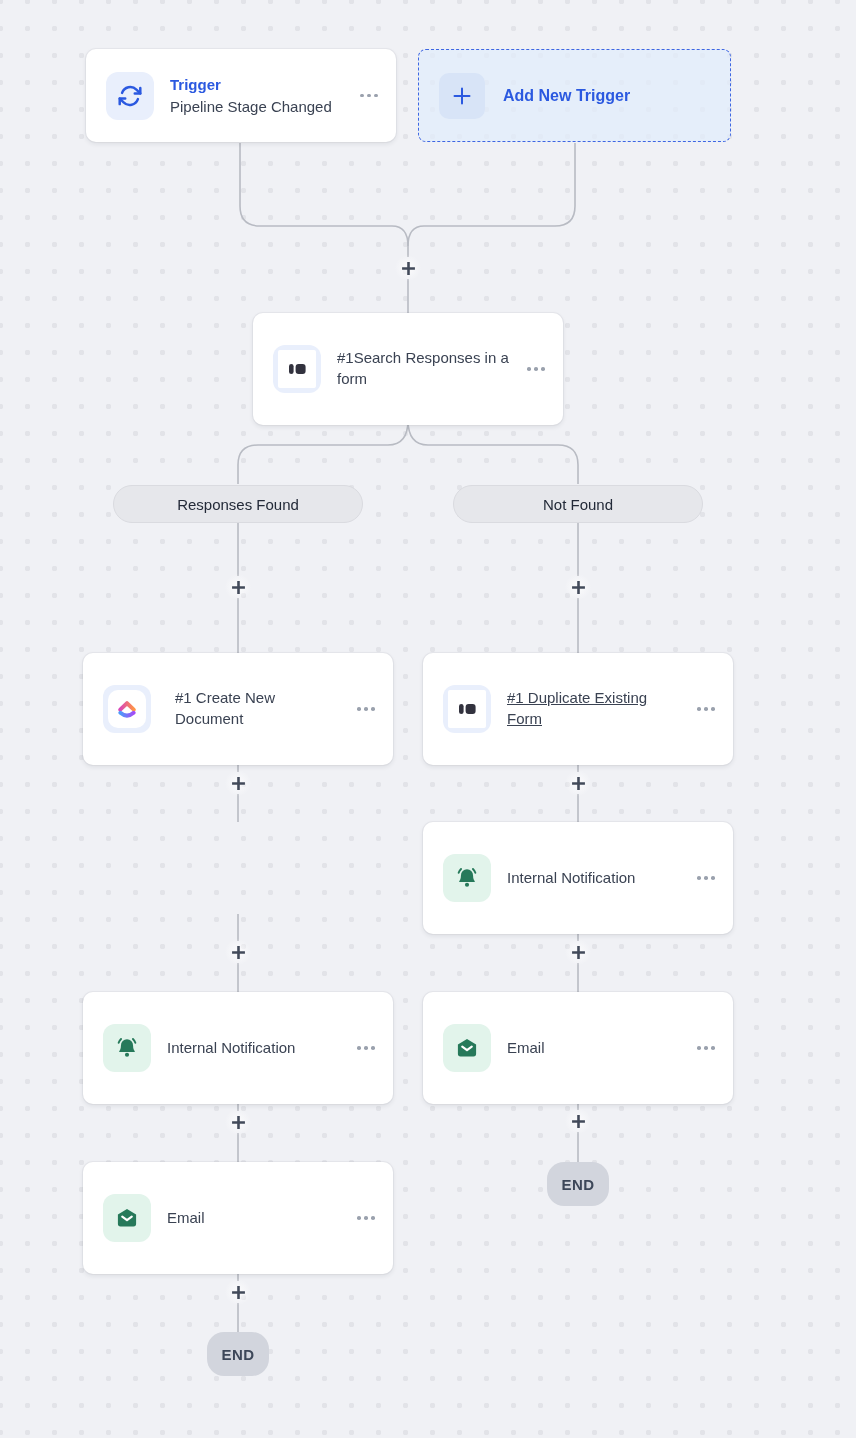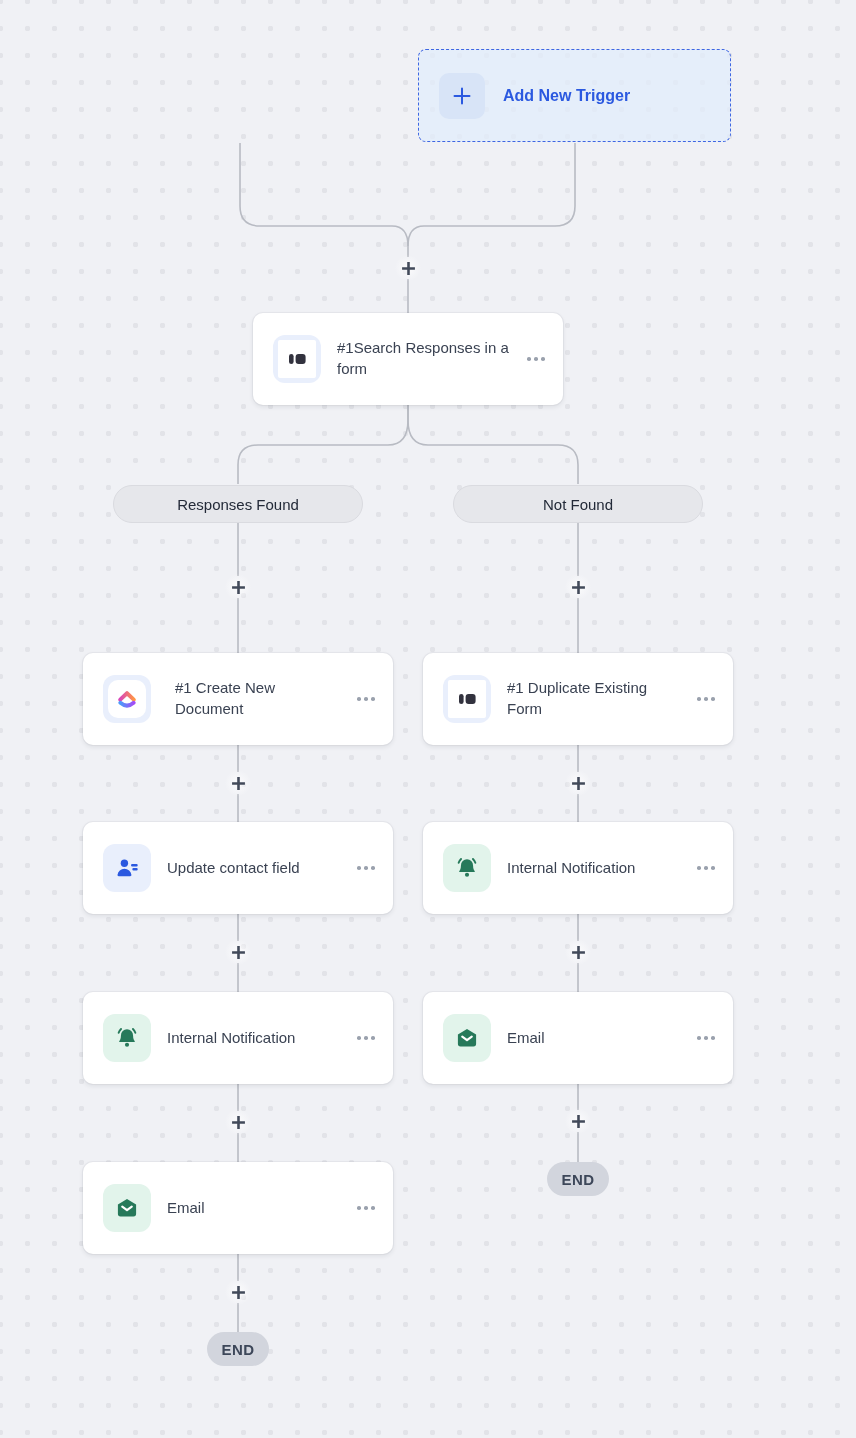--- a/index.html
+++ b/index.html
@@ -11,21 +11,21 @@
     background-color:#f0f1f5;
     background-image: radial-gradient(circle, #e2e3e8 2.6px, rgba(0,0,0,0) 3px);
     background-size:27px 27px;
     background-position:14px 15px;
   }
 
   svg.wires { position:absolute; left:0; top:0; z-index:0; pointer-events:none; }
   svg.wires path { stroke:#b8bbc3; stroke-width:1.6; fill:none; }
 
   .card {
-    position:absolute; width:310px; height:92px; z-index:2;
+    position:absolute; width:310px; height:112px; z-index:2;
     background:#ffffff; border-radius:10px;
     box-shadow:0 0 0 1px rgba(25,32,45,0.04), 0 2px 5px rgba(25,32,45,0.09);
     display:flex; align-items:center; gap:16px;
     padding:0 18px 0 20px; cursor:pointer;
   }
   .tile {
     width:48px; height:48px; border-radius:12px; flex:none;
     display:flex; align-items:center; justify-content:center;
   }
   .tile-blue  { background:#e9effc; }
@@ -55,21 +55,21 @@
   .add-trigger .tile { width:46px; height:46px; border-radius:10px; background:#d8e4f7; }
   .add-trigger-label { font-size:16px; font-weight:700; color:#2b59e0; }
 
   .branch-pill {
     position:absolute; width:250px; height:38px; z-index:2;
     background:#e6e7eb; border:1px solid #dadbe0; border-radius:19px;
     display:flex; align-items:center; justify-content:center;
     font-size:15px; color:#232a38;
   }
   .end-pill {
-    position:absolute; width:62px; height:34px; z-index:2;
+    position:absolute; width:62px; height:44px; z-index:2;
     background:#d2d5dd; border-radius:17px;
     display:flex; align-items:center; justify-content:center;
     font-size:15px; font-weight:600; color:#3d4759; letter-spacing:0.4px;
   }
 
   .plus {
     position:absolute; width:26px; height:26px; z-index:1;
     display:flex; align-items:center; justify-content:center; cursor:pointer;
     background:radial-gradient(circle, rgba(252,252,253,0.95) 0%, rgba(252,252,253,0) 72%);
   }
@@ -82,20 +82,39 @@
   <svg class="wires" width="856" height="1438" viewBox="0 0 856 1438">
     <path d="M240 143 V206 Q240 226 260 226 H392 Q408 226 408 246 V257"></path>
     <path d="M575 143 V206 Q575 226 555 226 H424 Q408 226 408 246"></path>
     <path d="M408 279 V313"></path>
     <path d="M408 405 V420 Q408 445 388 445 H258 Q238 445 238 465 V484"></path>
     <path d="M408 405 V420 Q408 445 428 445 H558 Q578 445 578 465 V484"></path>
     <path d="M238 523 V576 M238 598 V653 M238 745 V772 M238 794 V822 M238 914 V941 M238 963 V992 M238 1084 V1111 M238 1133 V1162 M238 1254 V1281 M238 1303 V1334"></path>
     <path d="M578 523 V576 M578 598 V653 M578 745 V772 M578 794 V822 M578 914 V941 M578 963 V992 M578 1084 V1110 M578 1132 V1164"></path>
   </svg>
 
+  <div class="card" style="left:86px; top:49px; height:93px;">
+    <div class="tile tile-blue">
+      <svg width="26" height="26" viewBox="0 0 24 24" fill="none" stroke="#2b59e0" stroke-width="2.3" stroke-linecap="round" stroke-linejoin="round">
+        <polyline points="21.5 4.5 21.5 9.6 16.4 9.6"></polyline>
+        <polyline points="2.5 19.5 2.5 14.4 7.6 14.4"></polyline>
+        <path d="M4.7 9.1a8 8 0 0 1 13.2-3l3.6 3.5"></path>
+        <path d="M2.5 14.4l3.6 3.5a8 8 0 0 0 13.2-3"></path>
+      </svg>
+    </div>
+    <div class="card-text">
+      <div class="card-label">Trigger</div>
+      <div class="card-sub">Pipeline Stage Changed</div>
+    </div>
+    <div class="dots">
+        <i></i>
+        <i></i>
+        <i></i>
+      </div>
+  </div>
 
   <div class="add-trigger">
     <div class="tile">
       <svg width="22" height="22" viewBox="0 0 22 22">
           <path d="M11 3.5v15M3.5 11h15" stroke="#2b59e0" stroke-width="2" stroke-linecap="round"></path>
         </svg>
     </div>
     <div class="add-trigger-label">Add New Trigger</div>
   </div>
 
@@ -143,37 +162,20 @@
     <div class="card-text">
       <div class="card-title">#1 Create New Document</div>
     </div>
     <div class="dots">
         <i></i>
         <i></i>
         <i></i>
       </div>
   </div>
 
-  <div class="card" style="left:83px; top:822px;">
-    <div class="tile tile-blue">
-      <svg width="26" height="26" viewBox="0 0 24 24">
-        <circle cx="9.6" cy="7.6" r="3.4" fill="#2b59e0"></circle>
-        <path d="M3.2 18.4a6.5 6.5 0 0 1 12.9 0c0 .6-.5 1.1-1.1 1.1H4.3c-.6 0-1.1-.5-1.1-1.1Z" fill="#2b59e0"></path>
-        <path d="M16.8 9.4h4M18 13.2h2.8" stroke="#2b59e0" stroke-width="2.2" stroke-linecap="round"></path>
-      </svg>
-    </div>
-    <div class="card-text">
-      <div class="card-title">Update contact field</div>
-    </div>
-    <div class="dots">
-        <i></i>
-        <i></i>
-        <i></i>
-      </div>
-  </div>
 
   <div class="card" style="left:83px; top:992px;">
     <div class="tile tile-green">
       <svg width="26" height="26" viewBox="0 0 24 24">
         <path d="M12 4a5.6 5.6 0 0 1 5.6 5.6c0 2.7.7 4.2 1.5 5.2.3.4 0 1-.5 1H5.4c-.5 0-.8-.6-.5-1 .8-1 1.5-2.5 1.5-5.2A5.6 5.6 0 0 1 12 4Z" fill="#26795a"></path>
         <circle cx="12" cy="18.2" r="1.9" fill="#26795a"></circle>
         <path d="M4.3 7.2a9.4 9.4 0 0 1 2.2-3.5M19.7 7.2a9.4 9.4 0 0 0-2.2-3.5" stroke="#26795a" stroke-width="1.8" fill="none" stroke-linecap="round"></path>
       </svg>
     </div>
     <div class="card-text">
@@ -206,21 +208,21 @@
   <div class="card" style="left:423px; top:653px;">
     <div class="tile tile-blue">
       <div class="inner-white">
         <svg width="24" height="24" viewBox="0 0 24 24">
           <rect x="4" y="7" width="4.6" height="10" rx="2.3" fill="#32323e"></rect>
           <rect x="10.6" y="7" width="10" height="10" rx="3" fill="#32323e"></rect>
         </svg>
       </div>
     </div>
     <div class="card-text">
-      <div class="card-title" style="max-width:192px;">#1 Duplicate Existing Form</div>
+      <div class="card-title" style="max-width:192px;text-decoration:underline;">#1 Duplicate Existing Form</div>
     </div>
     <div class="dots">
         <i></i>
         <i></i>
         <i></i>
       </div>
   </div>
 
   <div class="card" style="left:423px; top:822px;">
     <div class="tile tile-green">

